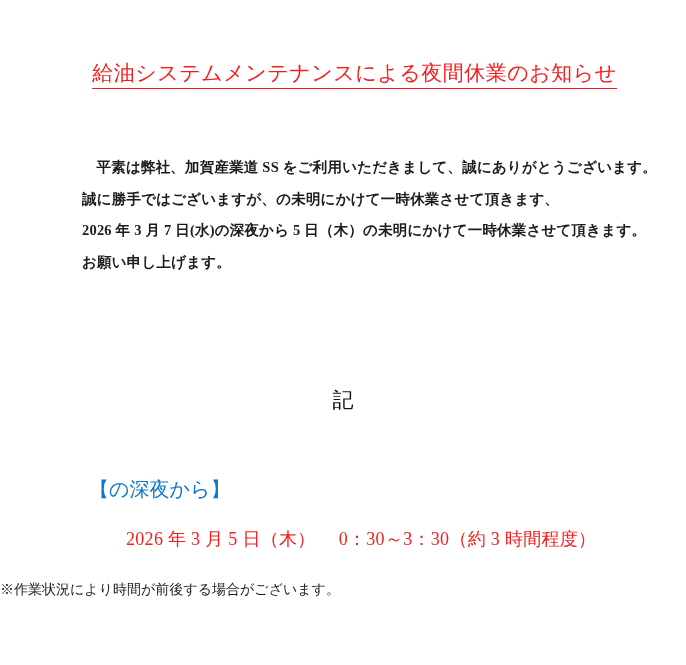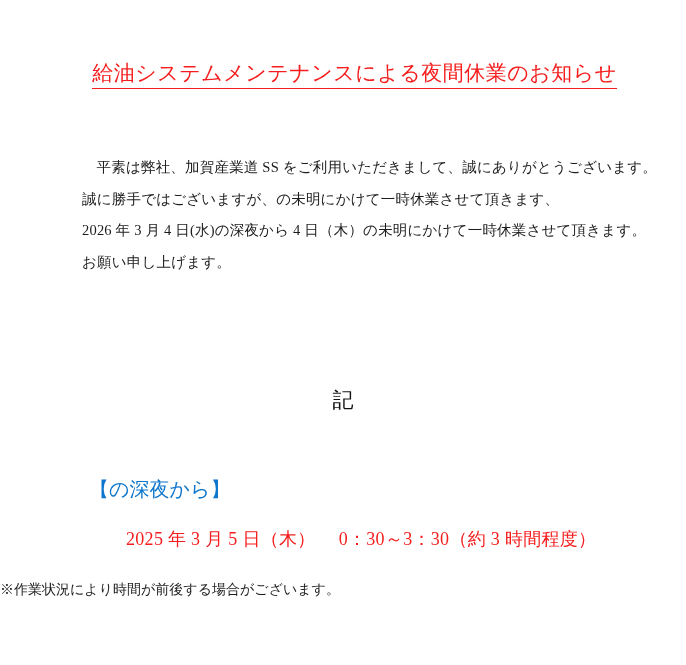--- a/index.html
+++ b/index.html
@@ -33,20 +33,21 @@
     letter-spacing: 0.5px;
     white-space: nowrap;
     margin-left: 23px;
   }
   .body-text {
     position: absolute;
     top: 156px;
     left: 82px;
     right: 40px;
     font-size: 14.5px;
+    font-weight: bold;
   }
   .body-line {
     height: 31.5px;
     line-height: 22px;
     white-space: nowrap;
     letter-spacing: 0.2px;
   }
   .body-line.indent {
     text-indent: 1em;
   }
@@ -96,25 +97,25 @@
 
 <div class="page">
 
   <div class="title-wrap">
     <span class="notice-title">給油システムメンテナンスによる夜間休業のお知らせ</span>
   </div>
 
   <div class="body-text">
     <div class="body-line indent">平素は弊社、加賀産業道 SS をご利用いただきまして、誠にありがとうございます。</div>
     <div class="body-line">誠に勝手ではございますが、の未明にかけて一時休業させて頂きます、</div>
-    <div class="body-line">2026 年 3 月 4 日(水)の深夜から 4 日（木）の未明にかけて一時休業させて頂きます。</div>
+    <div class="body-line">2026 年 3 月 7 日(水)の深夜から 5 日（木）の未明にかけて一時休業させて頂きます。</div>
     <div class="body-line">お願い申し上げます。</div>
   </div>
 
   <div class="ki-marker">記</div>
 
   <div class="section-heading">【の深夜から】</div>
 
-  <div class="closure-time">2025 年 3 月 5 日（木）　 0：30～3：30（約 3 時間程度）</div>
+  <div class="closure-time">2026 年 3 月 5 日（木）　 0：30～3：30（約 3 時間程度）</div>
 
   <div class="note-text">※作業状況により時間が前後する場合がございます。</div>
 
 </div>
 
 </body></html>

